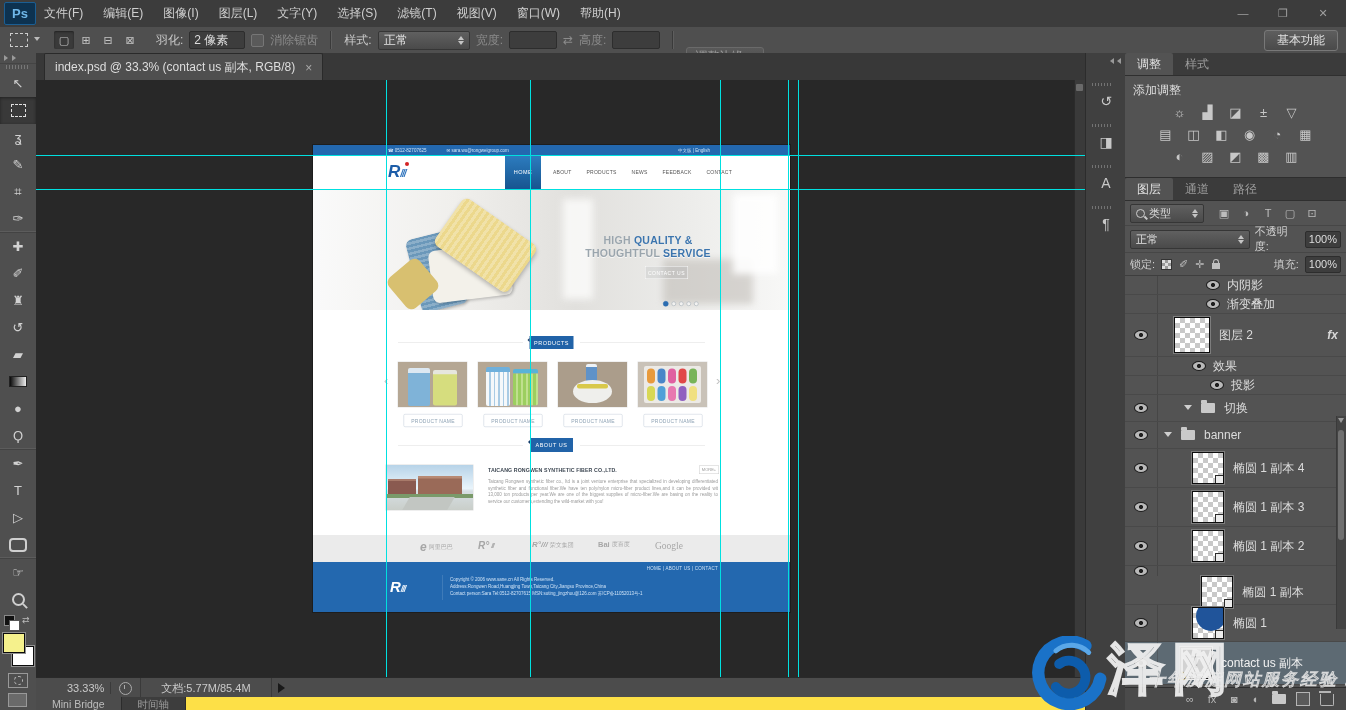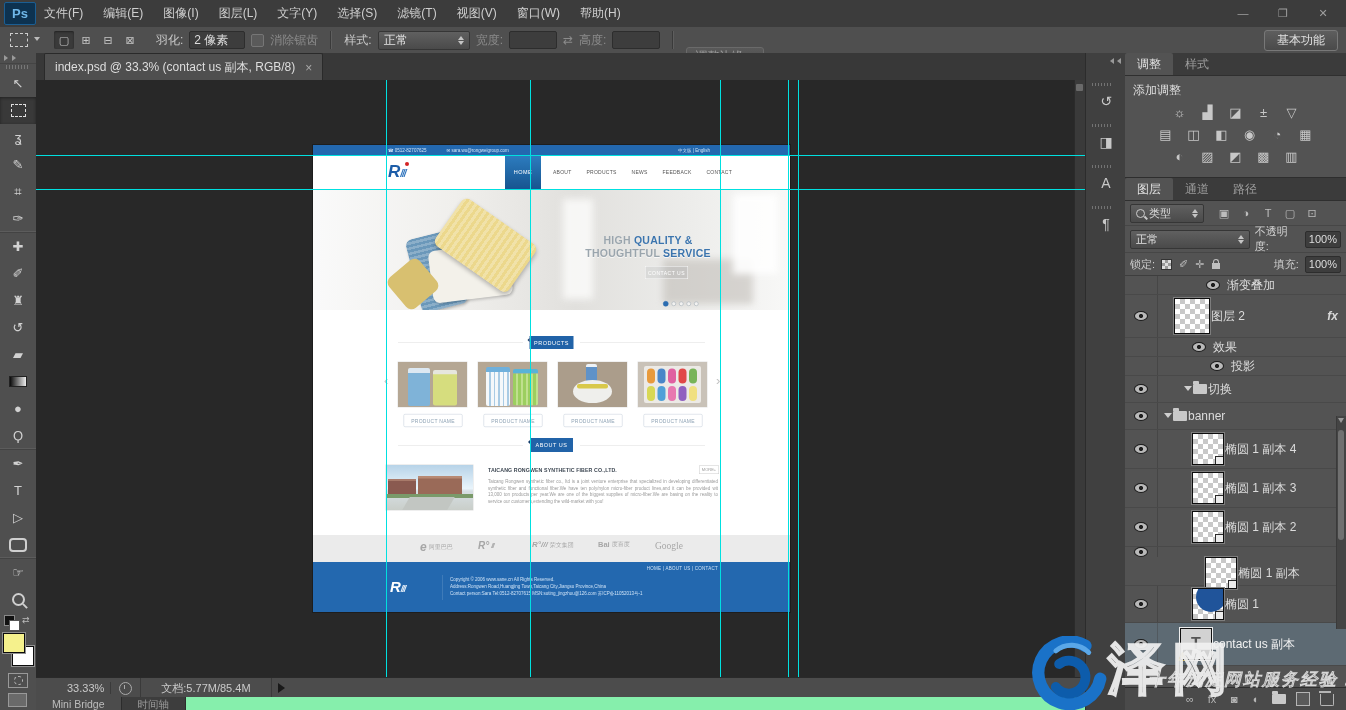--- a/index.html
+++ b/index.html
@@ -148,21 +148,21 @@
   .f-lines{position:absolute;left:274px;top:28px;font-size:9px;line-height:14px;}
 
   
   .statusbar{position:absolute;left:36px;top:677px;width:1049px;height:20px;background:#4c4c4c;border-top:1px solid #2a2a2a;
     display:flex;align-items:center;color:#c9c9c9;font-size:11px;}
   .zoomfield{margin-left:25px;padding:0 6px;border-right:1px solid #3a3a3a;}
   .clockicon{width:11px;height:11px;border:1px solid #aaa;border-radius:50%;margin:0 8px;position:relative;}
   .clockicon::after{content:"";position:absolute;left:4px;top:2px;width:1px;height:4px;background:#aaa;}
   .docinfo{border-left:1px solid #3a3a3a;border-right:1px solid #3a3a3a;padding:0 20px;height:100%;display:flex;align-items:center;}
   .statarrow{width:0;height:0;border:5px solid transparent;border-left:7px solid #191919;margin-left:6px;}
-  .bottomtabs{position:absolute;left:36px;top:697px;width:1049px;height:13px;background:#86efac;display:flex;color:#bdbdbd;font-size:10.5px;text-align:center;}
+  .bottomtabs{position:absolute;left:36px;top:697px;width:1049px;height:13px;background:#fde047;display:flex;color:#bdbdbd;font-size:10.5px;text-align:center;}
   .btab{padding:1px 16px;background:#4c4c4c;border-right:1px solid #2c2c2c;}
   .btab.inactive{background:#3d3d3d;color:#9a9a9a;}
 
   
   .dockstrip{position:absolute;left:1085px;top:53px;width:40px;bottom:0;background:#404040;border-left:1px solid #2c2c2c;}
   .collapse{position:absolute;right:5px;top:5px;display:flex;}
   .collapse i{width:0;height:0;border:3px solid transparent;border-right:4px solid #9a9a9a;}
   .dockicons{position:absolute;top:22px;left:0;width:40px;display:flex;flex-direction:column;align-items:center;}
   .dockicon{width:28px;height:26px;margin:2px 0;display:flex;align-items:center;justify-content:center;color:#c8c8c8;font-size:14px;}
   .dockdots{width:20px;height:3px;margin-top:8px;background:repeating-linear-gradient(90deg,#737373 0 1px,transparent 1px 3px);}
@@ -199,21 +199,21 @@
   .lrow{display:flex;align-items:center;border-bottom:1px solid #494949;font-size:12px;color:#dcdcdc;position:relative;}
   .eyecol{width:32px;align-self:stretch;border-right:1px solid #464646;display:flex;align-items:center;justify-content:center;flex:none;}
   .eye{width:12px;height:8px;border:1px solid #1e1e1e;border-radius:50%;
     background:radial-gradient(circle at 50% 50%,#1e1e1e 2px,#b9b9b9 2.2px);}
   .r-effect{height:18px;}
   .r-effect .cnt{display:flex;align-items:center;gap:7px;padding-left:48px;}
   .r-effhead .cnt{padding-left:34px;}
   .r-shadow .cnt{padding-left:52px;}
   .r-layer2{height:42px;}
   .r-group{height:26px;}
-  .cnt{display:flex;align-items:center;gap:1px;flex:1;}
+  .cnt{display:flex;align-items:center;gap:9px;flex:1;}
   .tri-dn{width:0;height:0;border:4px solid transparent;border-top:5px solid #cfcfcf;margin-top:3px;}
   .i-folder{width:14px;height:10px;background:#c9c9c9;border-radius:1px;position:relative;display:inline-block;}
   .i-folder::before{content:"";position:absolute;left:0;top:-3px;width:6px;height:3px;background:#c9c9c9;border-radius:1px 1px 0 0;}
   .thumb{width:30px;height:30px;border:1px solid #0e0e0e;box-shadow:0 0 0 1px #7d7d7d;position:relative;flex:none;
     background:linear-gradient(45deg,#c8c8c8 25%,transparent 25%,transparent 75%,#c8c8c8 75%),linear-gradient(45deg,#c8c8c8 25%,#fff 25%,#fff 75%,#c8c8c8 75%);
     background-size:10px 10px;background-position:0 0,5px 5px;overflow:hidden;}
   .thumb.big{width:34px;height:34px;}
   .badge{position:absolute;right:-4px;bottom:-4px;width:10px;height:10px;border:1px solid #2a2a2a;background:#ececec;z-index:2;}
   .thumb.ellipse::before{content:"";position:absolute;left:3px;top:-7px;width:30px;height:30px;border-radius:50%;background:#20549a;}
   .fxbadge{margin-left:auto;margin-right:8px;font-style:italic;font-weight:bold;color:#d8d8d8;}
@@ -653,20 +653,27 @@
           </span>
         <span style="margin-left:auto;">填充:</span>
         <span class="valbox">100%</span>
       </div>
 
       <div class="llist">
         <div class="lrow r-effect">
           <div class="eyecol"></div>
           <div class="cnt">
               <span class="eye"></span>
+            <span>内阴影</span>
+            </div>
+        </div>
+        <div class="lrow r-effect">
+          <div class="eyecol"></div>
+          <div class="cnt">
+              <span class="eye"></span>
             <span>渐变叠加</span>
             </div>
         </div>
         <div class="lrow r-layer2">
           <div class="eyecol">
               <span class="eye"></span>
             </div>
           <div class="cnt" style="padding-left:16px;">
             <span class="thumb big"></span>
             <span>图层 2</span>

